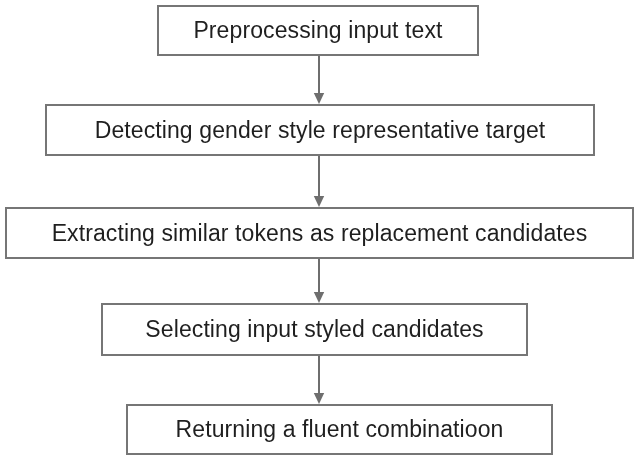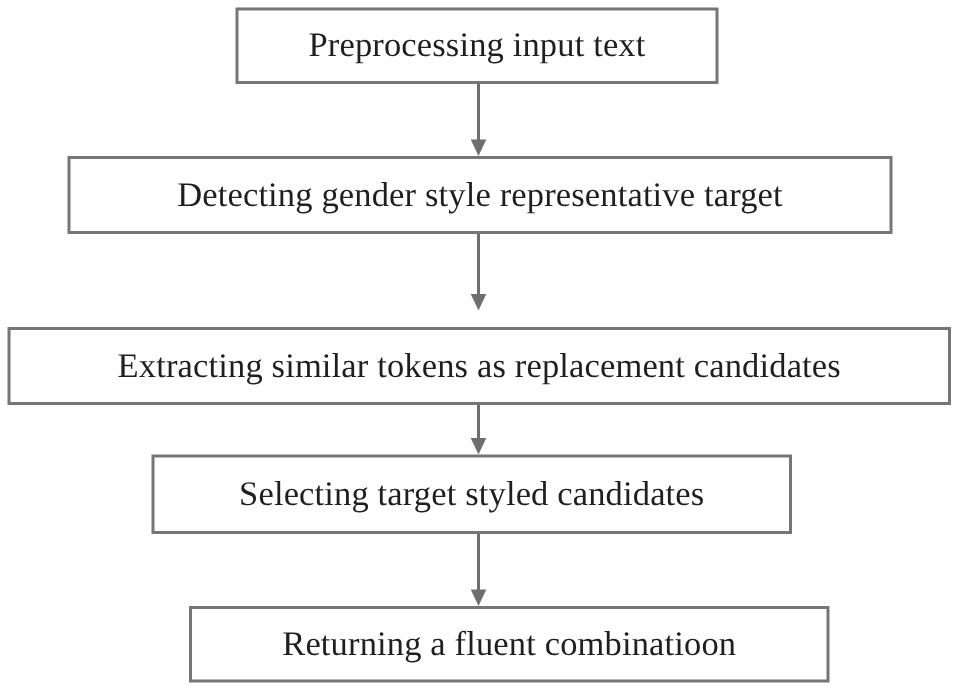--- a/index.html
+++ b/index.html
@@ -24,21 +24,21 @@
     background: #ffffff;
     border: 2px solid #767676;
     display: flex;
     align-items: center;
     justify-content: center;
     color: #1f1f1f;
     font-size: 23px;
     line-height: 1;
     letter-spacing: 0.1px;
     white-space: nowrap;
-    font-family: Liberation Serif, serif;
+    font-family: Liberation Sans, sans-serif;
   }
   .node-label {
     display: block;
     padding: 0 6px;
     transform: translateY(-0.5px);
   }
   .connector {
     position: absolute;
   }
   .connector svg {
@@ -79,25 +79,25 @@
   </div>
 
   <div class="node" style="left:157px; top:5px; width:322px; height:51px;">
     <span class="node-label">Preprocessing input text</span>
   </div>
 
   <div class="node" style="left:45px; top:104px; width:550px; height:52px;">
     <span class="node-label">Detecting gender style representative target</span>
   </div>
 
-  <div class="node" style="left:5px; top:207px; width:629px; height:52px;margin-top:11px;">
+  <div class="node" style="left:5px; top:207px; width:629px; height:52px;">
     <span class="node-label">Extracting similar tokens as replacement candidates</span>
   </div>
 
   <div class="node" style="left:101px; top:303px; width:427px; height:53px;">
-    <span class="node-label">Selecting target styled candidates</span>
+    <span class="node-label">Selecting input styled candidates</span>
   </div>
 
   <div class="node" style="left:101px; top:404px; width:427px; height:51px;margin-left:25px;">
     <span class="node-label">Returning a fluent combinatioon</span>
   </div>
 
 </div>
 
 </body></html>

